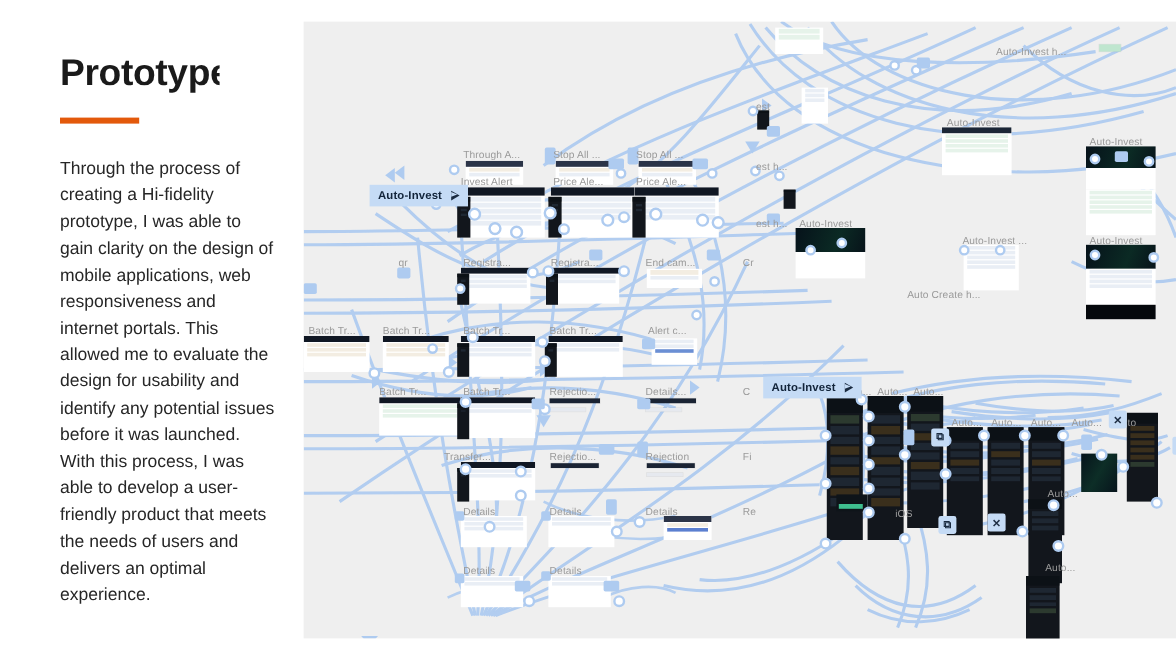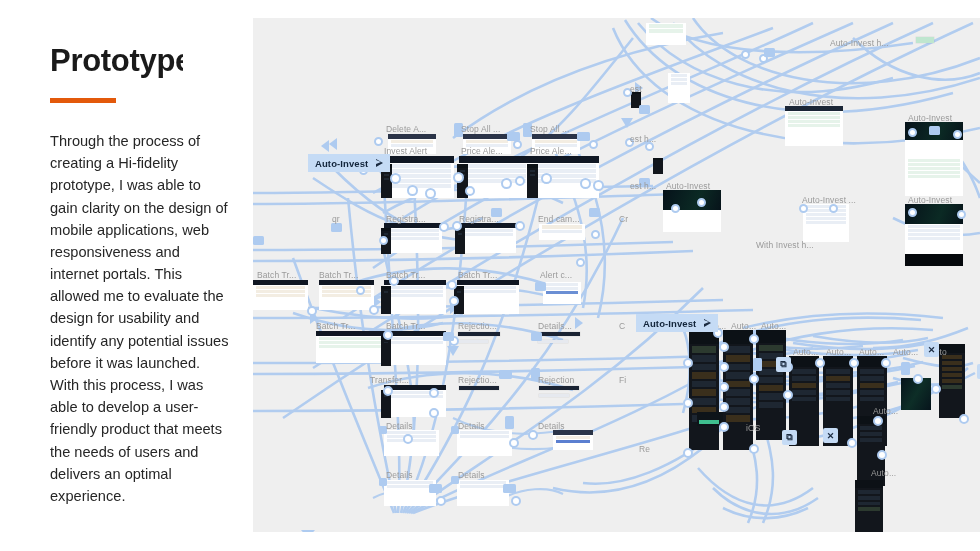--- a/index.html
+++ b/index.html
@@ -650,21 +650,21 @@
       <div class="sq" style="left:190px;top:314px;width:11px;height:9px"></div>
       <div class="sq" style="left:278px;top:314px;width:11px;height:9px"></div>
       <div class="sq" style="left:511px;top:30px;width:11px;height:9px"></div>
       <div class="sq" style="left:676px;top:108px;width:11px;height:9px"></div>
       <div class="sq" style="left:0px;top:218px;width:11px;height:9px"></div>
       <div class="sq" style="left:648px;top:344px;width:9px;height:13px"></div>
       <div class="sq" style="left:500px;top:340px;width:9px;height:13px"></div>
     </div>
 
     <div class="layer" id="labels-layer">
-        <div class="nlabel" style="left: 133px; top: 106px;">Delete A...</div>
+        <div class="nlabel" style="left: 133px; top: 106px;">Through A...</div>
         <div class="nlabel" style="left: 208px; top: 106px;">Stop All ...</div>
         <div class="nlabel" style="left: 277px; top: 106px;">Stop All ...</div>
         <div class="nlabel" style="left: 131px; top: 128px;">Invest Alert</div>
         <div class="nlabel" style="left: 208px; top: 128px;">Price Ale...</div>
         <div class="nlabel" style="left: 277px; top: 128px;">Price Ale...</div>
         <div class="nlabel" style="left: 79px; top: 196px;">qr</div>
         <div class="nlabel" style="left: 133px; top: 196px;">Registra...</div>
         <div class="nlabel" style="left: 206px; top: 196px;">Registra...</div>
         <div class="nlabel" style="left: 285px; top: 196px;">End cam...</div>
         <div class="nlabel" style="left: 366px; top: 196px;">Cr</div>
@@ -678,33 +678,33 @@
         <div class="nlabel" style="left: 205px; top: 303px;">Rejectio...</div>
         <div class="nlabel" style="left: 285px; top: 303px;">Details...</div>
         <div class="nlabel" style="left: 366px; top: 303px;">C</div>
         <div class="nlabel" style="left: 117px; top: 357px;">Transfer...</div>
         <div class="nlabel" style="left: 205px; top: 357px;">Rejectio...</div>
         <div class="nlabel" style="left: 285px; top: 357px;">Rejection</div>
         <div class="nlabel" style="left: 366px; top: 357px;">Fi</div>
         <div class="nlabel" style="left: 133px; top: 403px;">Details</div>
         <div class="nlabel" style="left: 205px; top: 403px;">Details</div>
         <div class="nlabel" style="left: 285px; top: 403px;">Details</div>
-        <div class="nlabel" style="left: 386px; top: 403px; margin-top: 23px;">Re</div>
+        <div class="nlabel" style="left: 366px; top: 403px;">Re</div>
         <div class="nlabel" style="left: 133px; top: 452px;">Details</div>
         <div class="nlabel" style="left: 205px; top: 452px;">Details</div>
         <div class="nlabel" style="left: 377px; top: 66px;">est</div>
         <div class="nlabel" style="left: 377px; top: 116px;">est h...</div>
         <div class="nlabel" style="left: 377px; top: 163px;">est h...</div>
         <div class="nlabel" style="left: 577px; top: 20px;">Auto-Invest h...</div>
         <div class="nlabel" style="left: 536px; top: 79px;">Auto-Invest</div>
         <div class="nlabel" style="left: 655px; top: 95px;">Auto-Invest</div>
         <div class="nlabel" style="left: 413px; top: 163px;">Auto-Invest</div>
         <div class="nlabel" style="left: 549px; top: 177px;">Auto-Invest ...</div>
         <div class="nlabel" style="left: 655px; top: 177px;">Auto-Invest</div>
-        <div class="nlabel" style="left: 503px; top: 222px;">With Invest h...</div>
+        <div class="nlabel" style="left: 503px; top: 222px;">Auto Create h...</div>
         <div class="nlabel" style="left: 448px; top: 303px;">Auto...</div>
         <div class="nlabel" style="left: 478px; top: 303px;">Auto...</div>
         <div class="nlabel" style="left: 508px; top: 303px;">Auto...</div>
         <div class="nlabel" style="left: 540px; top: 329px;">Auto...</div>
         <div class="nlabel" style="left: 573px; top: 329px;">Auto...</div>
         <div class="nlabel" style="left: 606px; top: 329px;">Auto...</div>
         <div class="nlabel" style="left: 640px; top: 329px;">Auto...</div>
         <div class="nlabel" style="left: 676px; top: 329px;">Auto</div>
         <div class="nlabel" style="left: 493px; top: 405px;">iOS</div>
         <div class="nlabel" style="left: 620px; top: 388px;">Auto...</div>

